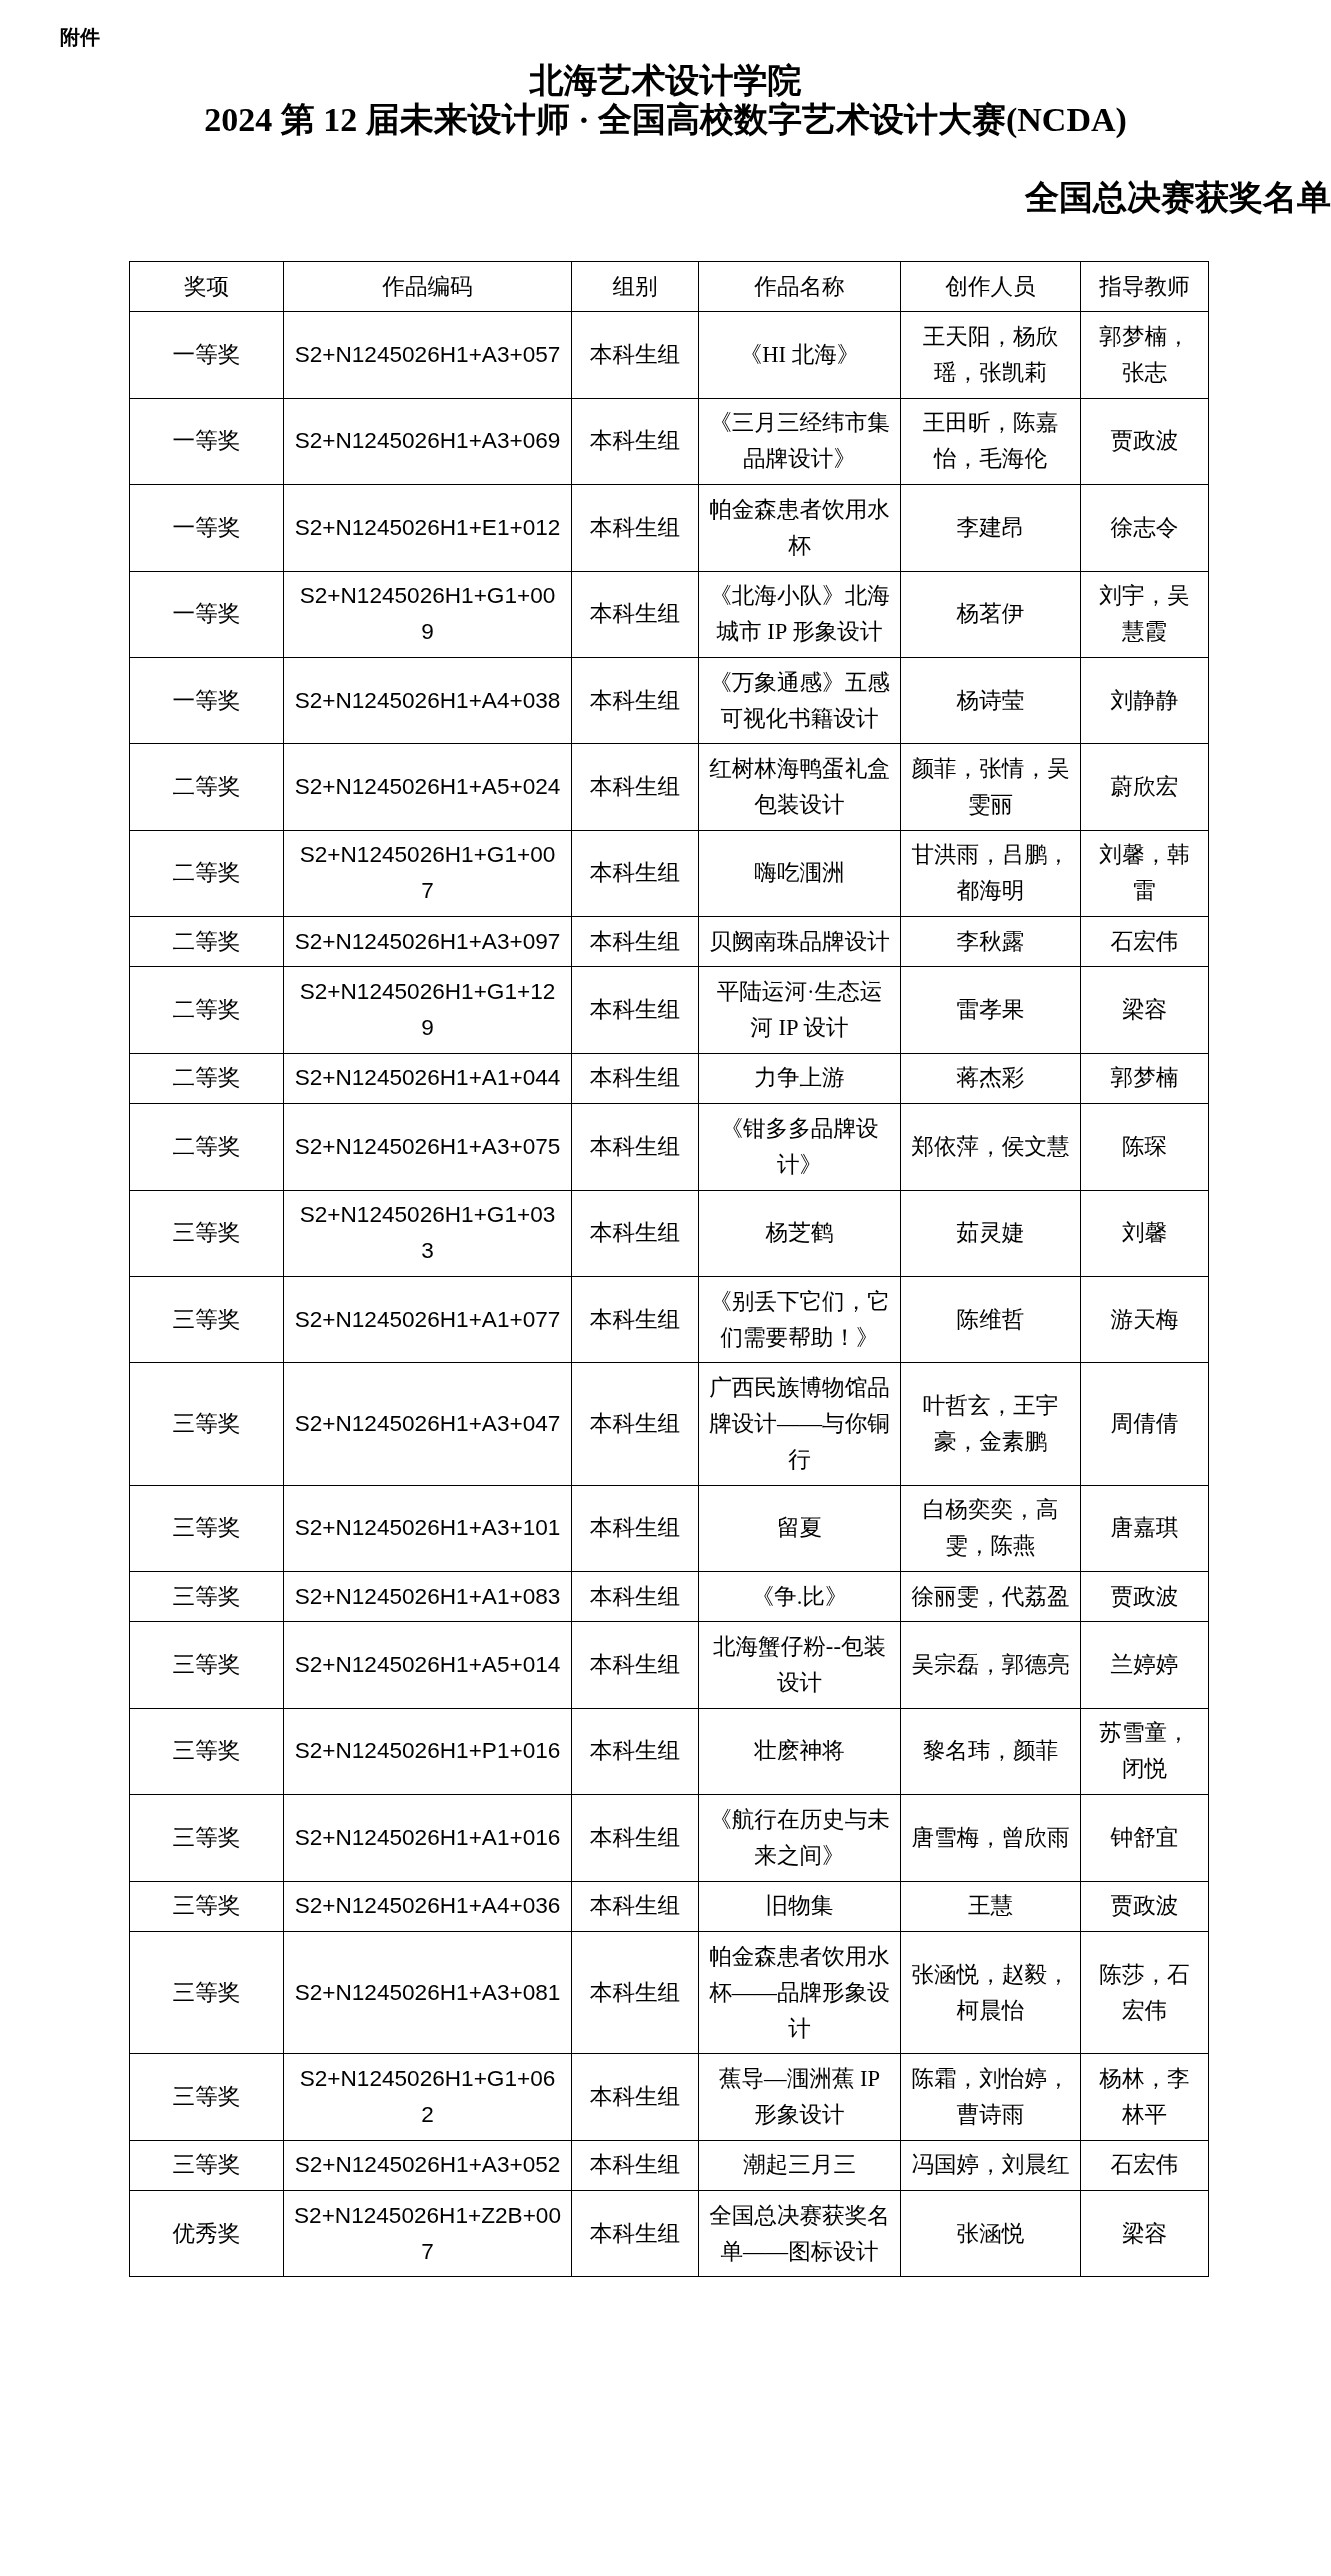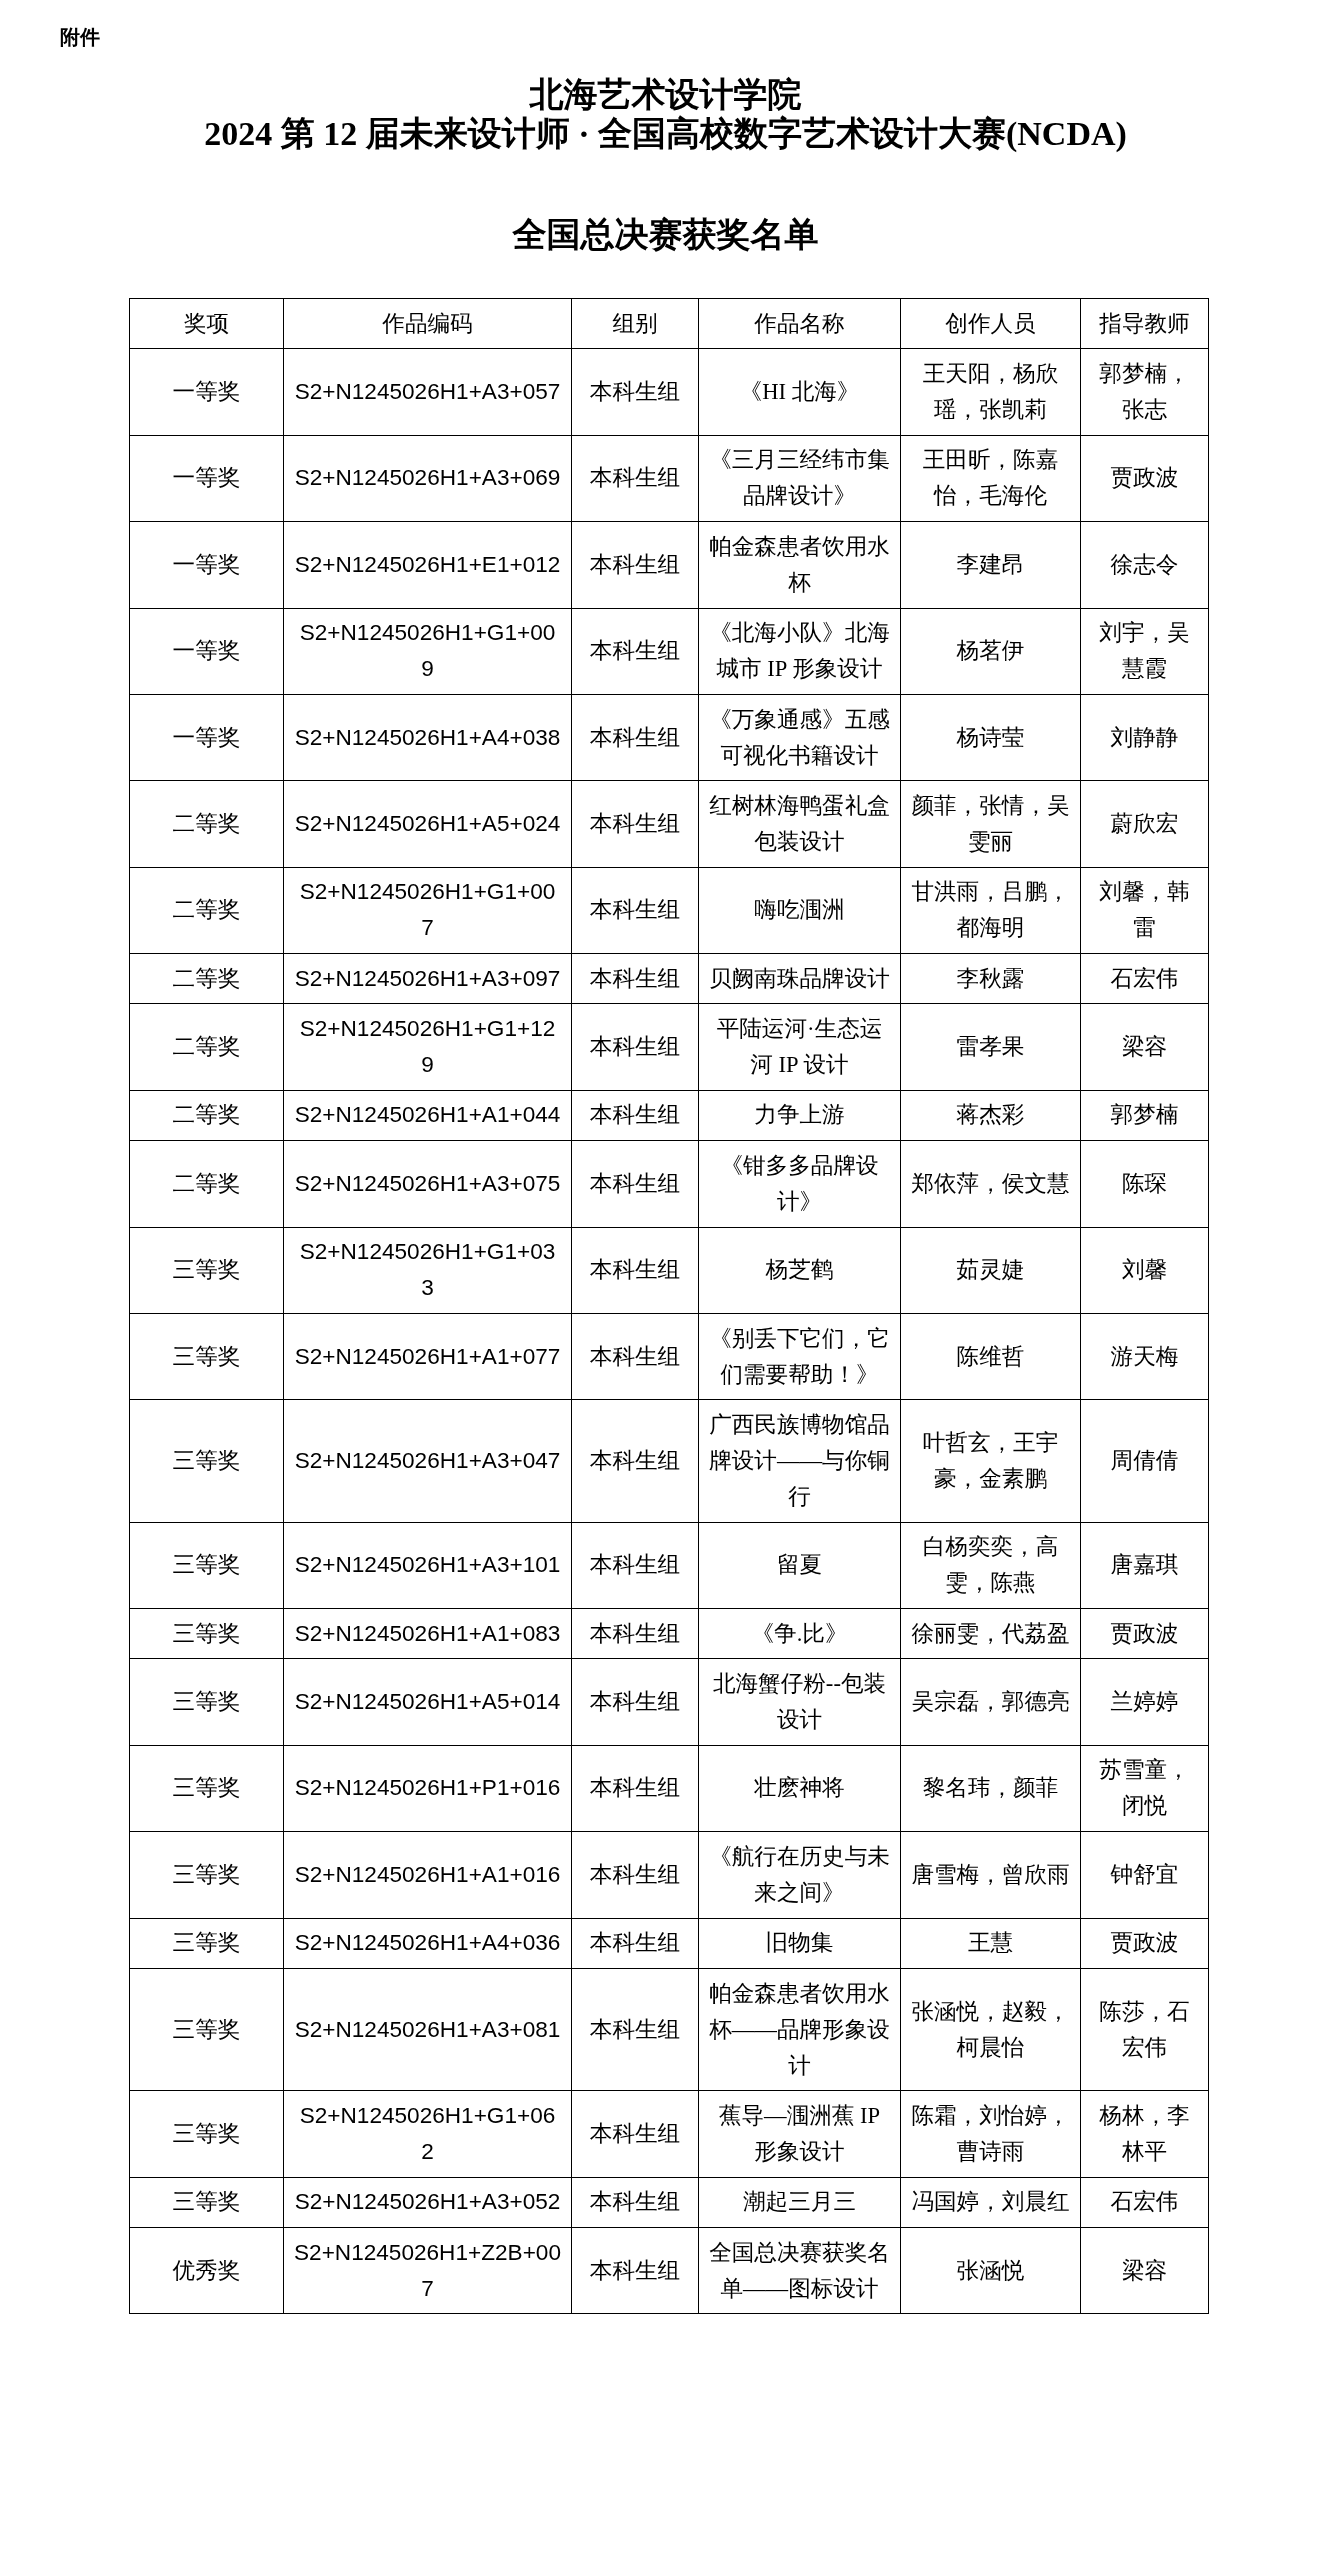--- a/index.html
+++ b/index.html
@@ -20,23 +20,23 @@
     font-weight: bold;
     font-family: "Liberation Sans", "DejaVu Sans", sans-serif;
     line-height: 35px;
   }
   .doc-title {
     text-align: center;
     font-weight: bold;
     font-size: 34px;
     line-height: 39px;
   }
-  .doc-title.t1 { margin-top: 20px; }
+  .doc-title.t1 { margin-top: 6px; }
   .doc-title.t2 { }
-  .doc-title.t3 { margin-top: 62px; }
+  .doc-title.t3 { margin-top: 39px; text-align: right; }
 
   table.awards {
     border-collapse: collapse;
     table-layout: fixed;
     width: 1080px;
     margin: 44px 0 34px 129px;
     border: 1.7px solid #000;
   }
   table.awards th,
   table.awards td {

